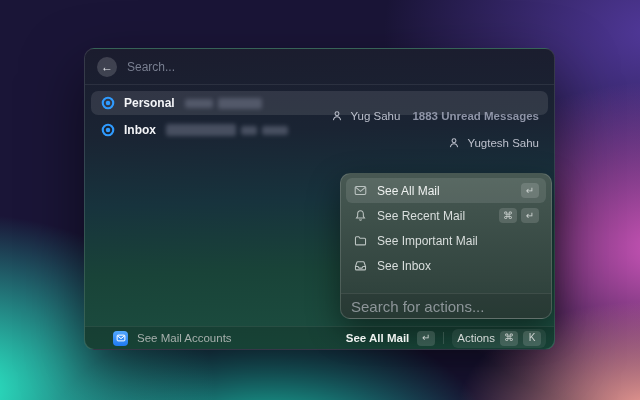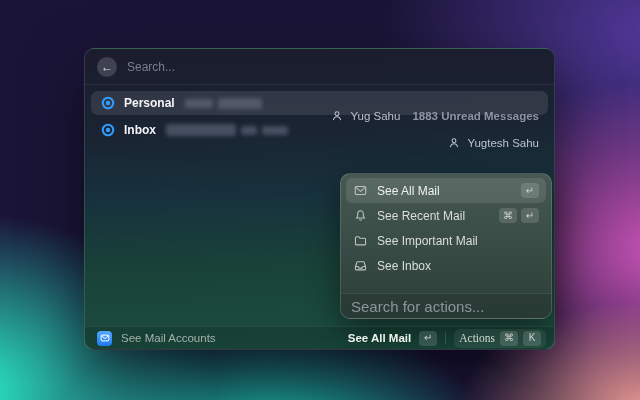--- a/index.html
+++ b/index.html
@@ -42,28 +42,28 @@
   }
   .mlist { position:absolute; top:0; left:0; right:0; height:120px; padding:4px 5px 0 5px; overflow:hidden; }
   .mrow { height:25px; border-radius:6px; display:flex; align-items:center; padding:0 7px; color:#d9dedd; }
   .mrow.sel { background:rgba(255,255,255,0.10); color:#eef1f0; }
   .micon { width:15px; height:15px; display:flex; align-items:center; justify-content:center; color:#bcc4c2; }
   .mlabel { margin-left:9px; font-size:12px; }
   .mkeys { margin-left:auto; display:flex; gap:4px; }
   .kbadge { min-width:18px; height:15px; padding:0 3px; border-radius:4px; background:rgba(255,255,255,0.14); color:#ccd2d0; font-size:10px; display:flex; align-items:center; justify-content:center; line-height:1; }
   .msearch { position:absolute; left:0; right:0; bottom:0; height:25px; border-top:1px solid rgba(255,255,255,0.09); background:rgba(0,0,0,0.08); display:flex; align-items:center; padding:0 10px; }
   .msearch span { font-size:15px; color:#8d9599; }
-  .footer { position:absolute; left:0; right:0; bottom:0; height:23px; border-top:1px solid rgba(255,255,255,0.08); background:rgba(6,18,12,0.18); border-radius:0 0 10px 10px; display:flex; align-items:center; padding:0 8px 0 12px; }
+  .footer { position:absolute; left:0; right:0; bottom:0; height:23px; border-top:1px solid rgba(255,255,255,0.08); background:rgba(6,18,12,0.18); border-radius:0 0 10px 10px; display:flex; align-items:center; padding:0 8px 0 28px; }
   .appicon { width:15px; height:15px; border-radius:4px; background:linear-gradient(180deg,#53a8ff,#1f7af2); display:flex; align-items:center; justify-content:center; }
   .footer-label { margin-left:9px; font-size:11.5px; color:#a7b0ad; }
   .footer-right { margin-left:auto; display:flex; align-items:center; gap:8px; }
   .primary-action { font-size:11.5px; font-weight:bold; color:#eef1ef; }
   .vsep { width:1px; height:12px; background:rgba(255,255,255,0.14); }
   .actions-pill { display:flex; align-items:center; gap:5px; background:rgba(255,255,255,0.07); border-radius:6px; padding:2px 5px; }
-  .actions-label { font-size:11.5px; color:#d3d8d6;font-family:Liberation Serif, serif; }
+  .actions-label { font-size:11.5px; color:#d3d8d6; }
   svg { display:block; }
 </style>
 </head>
 <body>
 
 <div class="window">
 
   <div class="searchbar">
     <div class="backbtn">
       <span>←</span>

